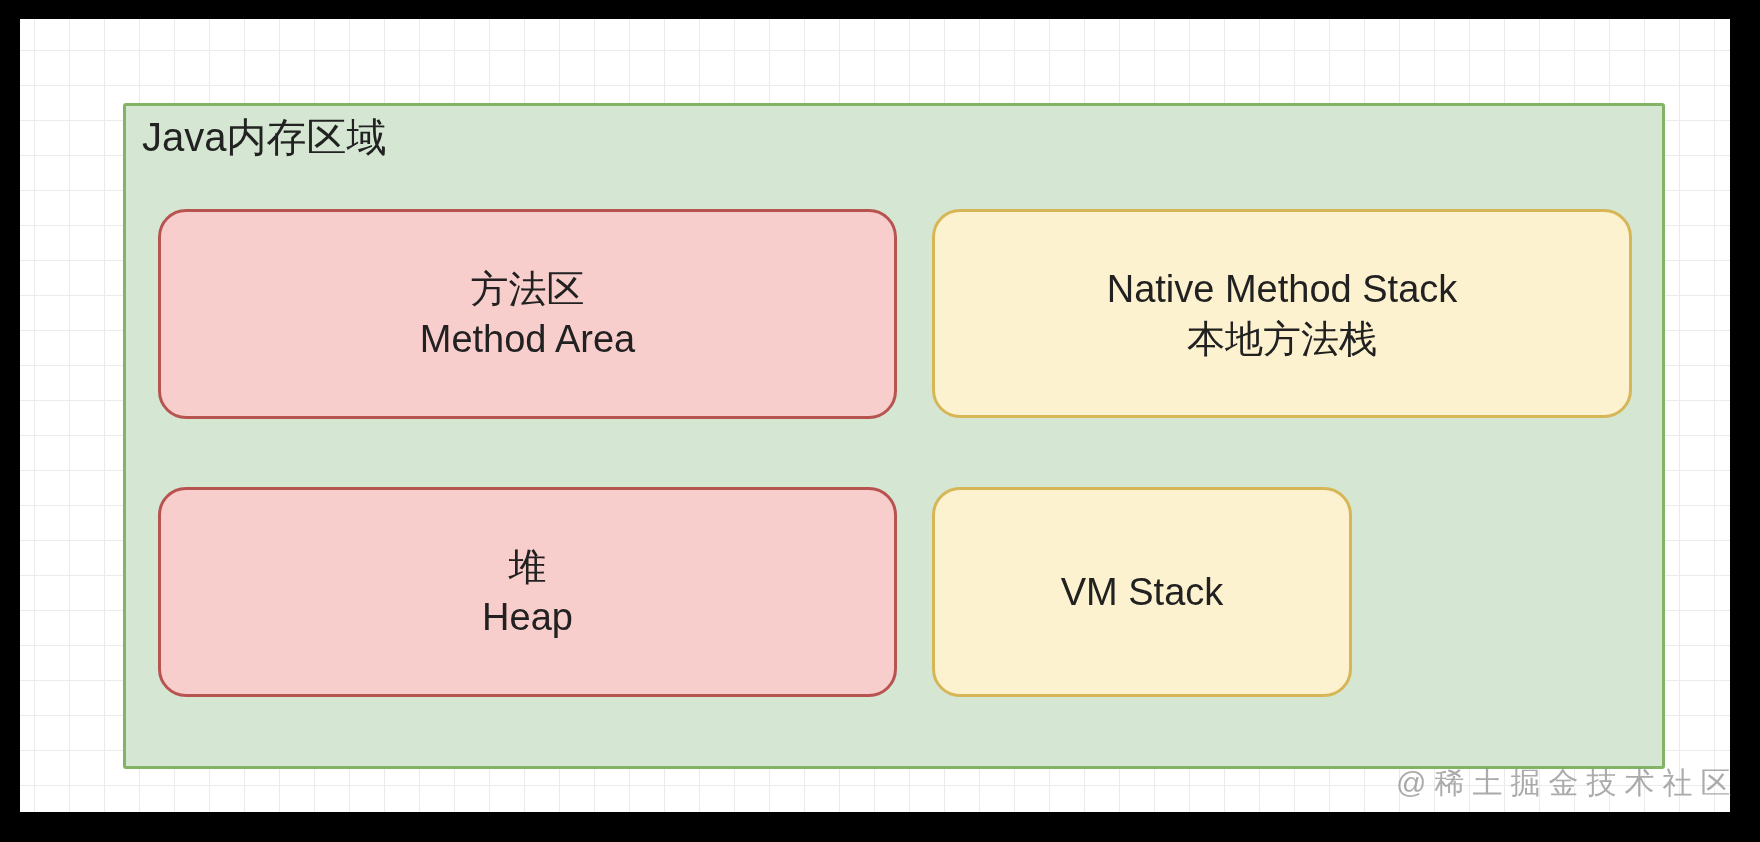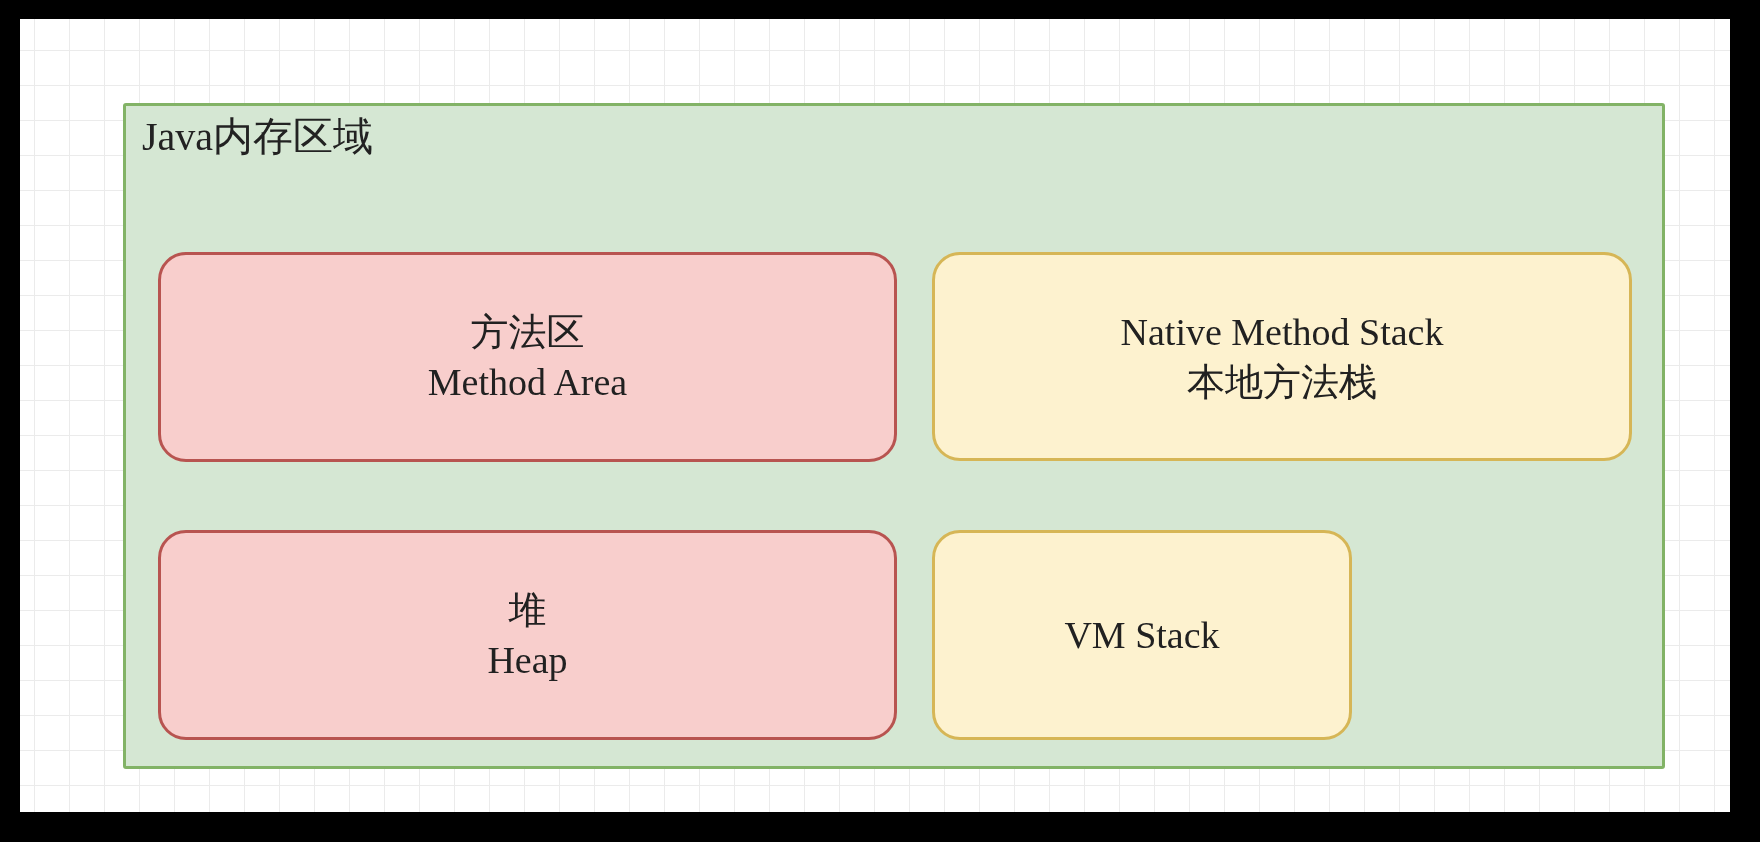--- a/index.html
+++ b/index.html
@@ -9,21 +9,20 @@
     height: 842px;
     background: #000000;
     overflow: hidden;
     font-family: "Liberation Sans", "DejaVu Sans", sans-serif;
   }
   .stage {
     position: relative;
     width: 1500px;
     height: 842px;
     background: #000000;
-    font-family: Liberation Serif, serif;
   }
   
   .canvas {
     position: absolute;
     left: 20px;
     top: 19px;
     width: 1710px;
     height: 793px;
     background-color: #ffffff;
     background-image:
@@ -60,21 +59,20 @@
     border-radius: 28px;
     border: 3px solid;
     display: flex;
     flex-direction: column;
     align-items: center;
     justify-content: center;
     text-align: center;
     font-size: 38px;
     line-height: 50px;
     color: #212121;
-    margin-top: 43px;
   }
   .mem-box.red {
     background: #f8cecc;
     border-color: #b85450;
   }
   .mem-box.yellow {
     background: #fdf2cf;
     border-color: #d6b656;
   }
   .box-method-area { left: 138px; top: 190px; width: 739px; height: 210px; }
@@ -118,15 +116,16 @@
     <div class="mem-box red box-heap">
       <span class="line">堆</span>
       <span class="line">Heap</span>
     </div>
 
     <div class="mem-box yellow box-vm-stack">
       <span class="line">VM Stack</span>
     </div>
 
 
+    <div class="watermark">@稀土掘金技术社区</div>
 
   </div>
 </div>
 
 </body></html>

